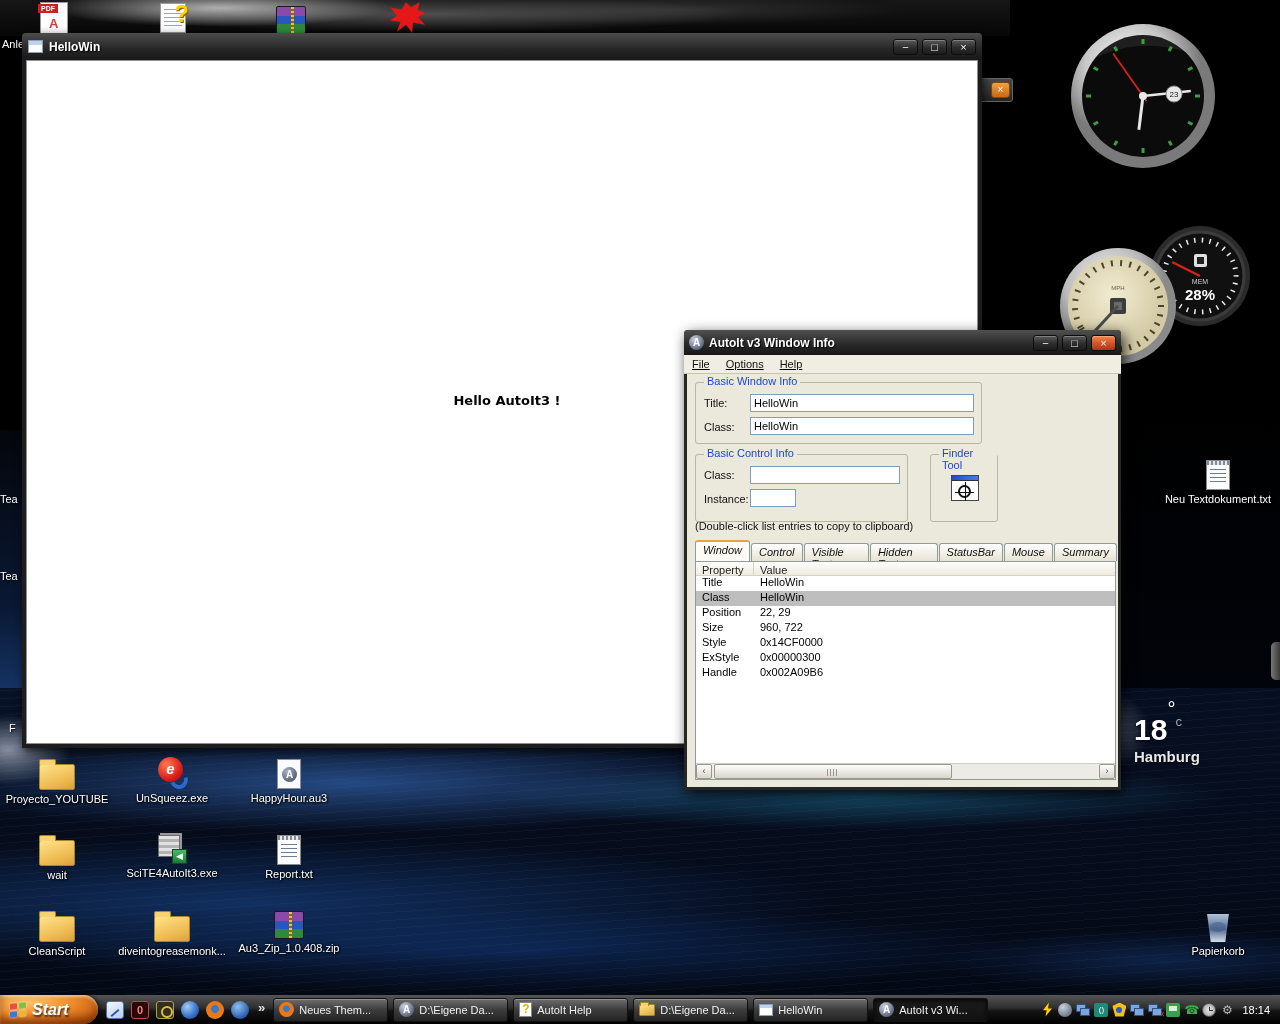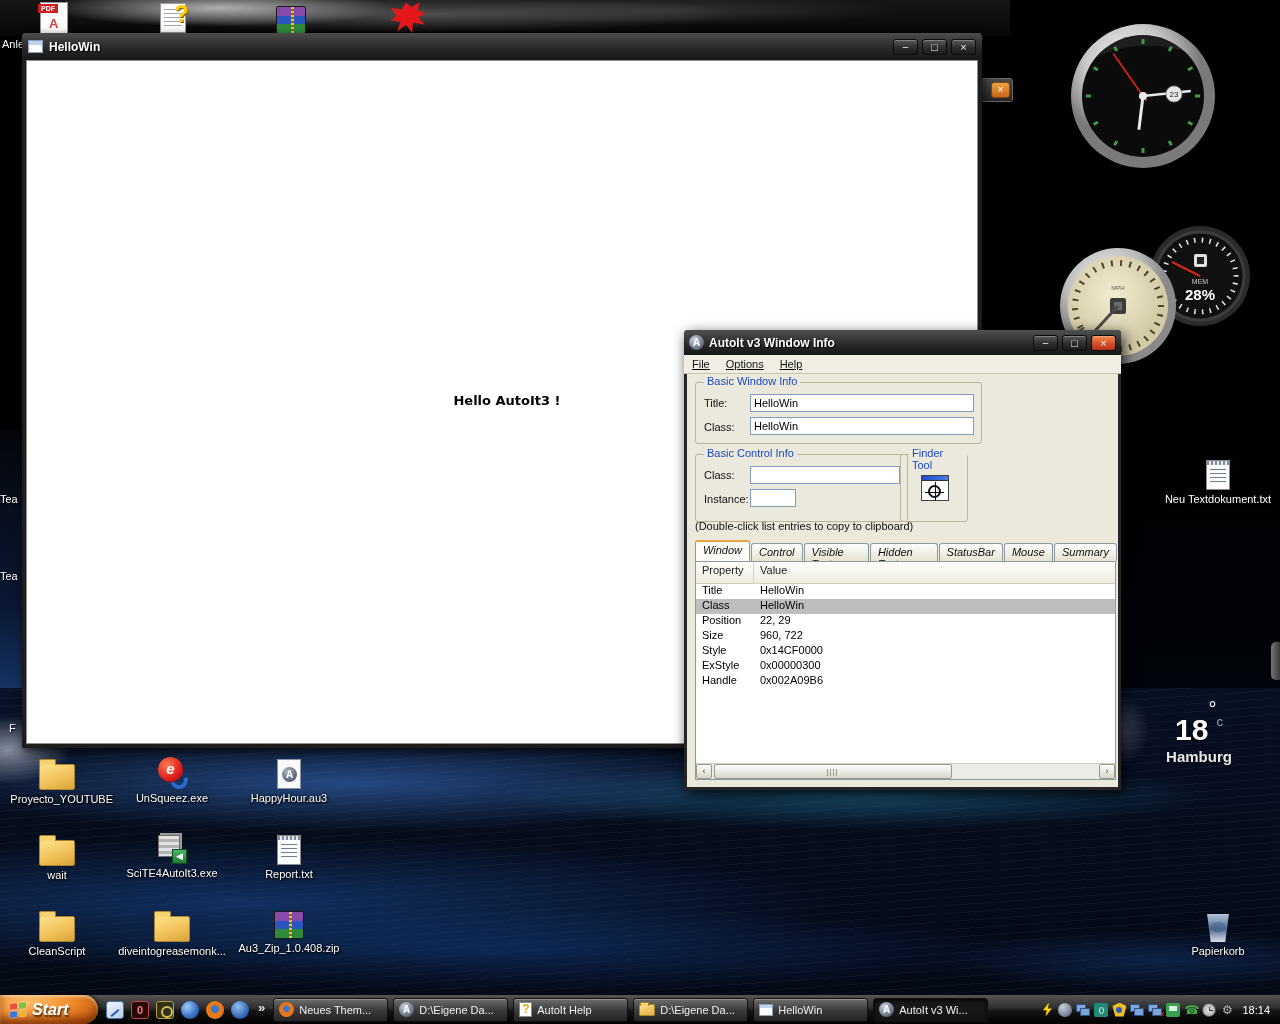--- a/index.html
+++ b/index.html
@@ -83,21 +83,21 @@
   .ig-help { position:relative; width:26px; height:30px; background:#fdfdfd; border:1px solid #999; }
   .ig-help::before { content:""; position:absolute; top:5px; left:3px; right:3px; height:18px;
     background:repeating-linear-gradient(180deg,#9aa6b4 0 1px,transparent 1px 4px); }
   .ig-help::after { content:"?"; position:absolute; right:-4px; top:-4px; color:#ffd000; font-size:24px; font-weight:bold;
     text-shadow:1px 1px 0 #806000; }
 
   .ig-creature { width:36px; height:32px; background:#e41818; transform:rotate(-8deg);
     clip-path:polygon(50% 0,63% 18%,88% 6%,80% 30%,100% 42%,78% 52%,94% 78%,62% 66%,56% 98%,42% 70%,14% 88%,28% 58%,0 50%,20% 38%,6% 10%,36% 22%); }
 
   
-  .gadget { position:absolute;text-align:center; }
+  .gadget { position:absolute; }
   #weather-temp { font-size:30px; font-weight:bold; color:#fff; line-height:44px; text-shadow:0 1px 3px #000; }
   #weather-deg { font-size:20px; color:#fff; vertical-align:24px; }
   #weather-unit { font-size:13px; color:#9aa; vertical-align:14px; }
   #weather-city { font-size:15px; font-weight:bold; color:#e8e8e8; margin-top:-4px; text-shadow:0 1px 2px #000; }
   #cloud { position:absolute; left:1100px; top:690px; width:50px; height:80px;
     background:radial-gradient(ellipse at 10% 50%, rgba(240,245,255,.35), transparent 70%); }
   #side-handle { position:absolute; left:1271px; top:642px; width:9px; height:38px; background:linear-gradient(90deg,#777,#3a3a3a);
     border-radius:5px 0 0 5px; }
 
   
@@ -153,21 +153,21 @@
 
   #hint { position:absolute; left:8px; top:146px; font-size:11px; color:#111; }
 
   .tabs { position:absolute; left:8px; top:166px; height:21px; display:flex; align-items:flex-end; }
   .tab { font-size:11px; color:#111; padding:2px 7px 2px; border:1px solid #919b9c; border-bottom:none;
     border-radius:3px 3px 0 0; background:linear-gradient(#fefefe,#e6e3d2); margin-right:1px; height:18px; cursor:pointer;font-style:italic; }
   .tab.active { background:#fcfbf6; border-top:2px solid #e8a33d; height:21px; font-weight:normal; position:relative; z-index:2; }
 
   #listbox { position:absolute; left:8px; top:187px; width:421px; height:219px; background:#fff;
     border:1px solid #919b9c; }
-  #lv-header { display:flex; height:22px; background:linear-gradient(#fdfdfb,#eeece0);
+  #lv-header { display:flex; height:14px; background:linear-gradient(#fdfdfb,#eeece0);
     border-bottom:1px solid #d5d2c2; font-size:11px; color:#222; }
   #lv-header .hc { padding:2px 6px; }
   #lv-header .hc.c1 { width:58px; border-right:1px solid #d5d2c2; }
   .lv-row { display:flex; height:15px; font-size:11px; color:#000; }
   .lv-row .c1 { width:58px; padding:0 6px; }
   .lv-row .c2 { padding:0 6px; }
   .lv-row.selected { background:#bebebe; }
   #hscroll { position:absolute; left:0; right:0; bottom:0; height:16px; background:#ecebe5;
     border-top:1px solid #d0cec2; display:flex; }
   .sb-btn { width:16px; height:15px; background:linear-gradient(#fdfdfd,#d8d6ca); border:1px solid #9a988c;
@@ -265,21 +265,21 @@
   <div style="position:absolute;left:160px;top:3px;">
       <div class="ig-help"></div>
     </div>
   <div style="position:absolute;left:276px;top:3px;">
       <div class="ig-rar"></div>
     </div>
   <div style="position:absolute;left:390px;top:2px;">
       <div class="ig-creature"></div>
     </div>
 
-  <div class="dicon" style="left:1px;top:758px;text-align:right;">
+  <div class="dicon" style="left:1px;top:758px;">
     <div class="ig-folder"></div>
     <span class="dlabel">Proyecto_YOUTUBE</span>
   </div>
   <div class="dicon" style="left:116px;top:756px;">
     <div class="ig-unsqueez">
         <div class="ball">e</div>
         <div class="swirl"></div>
       </div>
     <span class="dlabel">UnSqueez.exe</span>
   </div>
@@ -449,21 +449,21 @@
       </div>
 
       <div class="grp" style="left:8px;top:80px;width:213px;height:68px;">
         <span class="legend">Basic Control Info</span>
         <span class="frm-label" style="left:8px;top:14px;">Class:</span>
         <input class="xp-field" style="left: 54px; top: 11px; width: 150px;" readonly="" value="">
         <span class="frm-label" style="left:8px;top:38px;">Instance:</span>
         <input class="xp-field" style="left: 54px; top: 34px; width: 46px;" readonly="" value="">
       </div>
 
-      <div class="grp" style="left:213px;top:80px;width:68px;height:68px;">
+      <div class="grp" style="left:243px;top:80px;width:68px;height:68px;">
         <span class="legend">Finder Tool</span>
         <div id="finder-icon">
           <div class="fbar"></div>
           <div class="cross"></div>
         </div>
       </div>
 
       <div id="hint">(Double-click list entries to copy to clipboard)</div>
 
       <div class="tabs">

